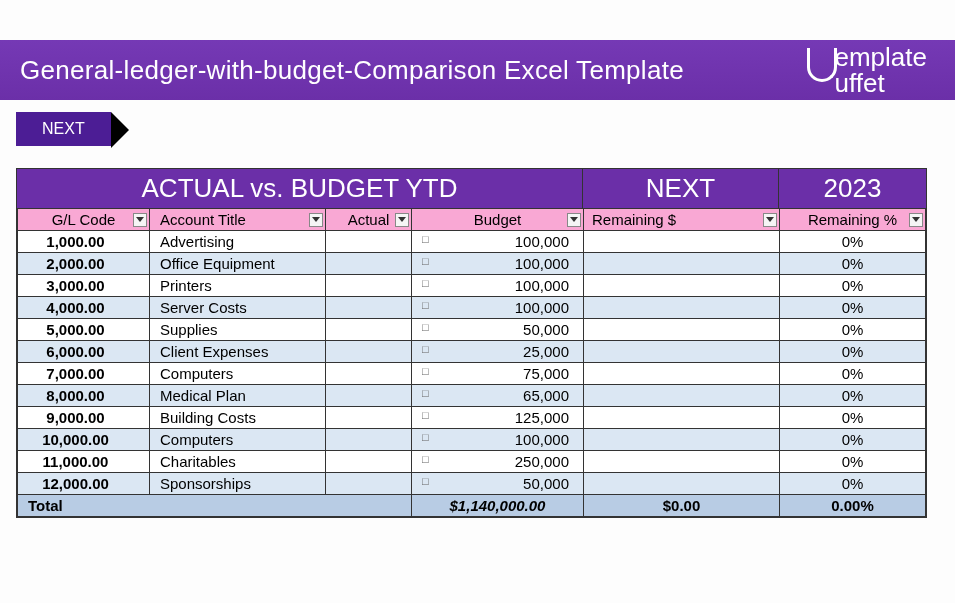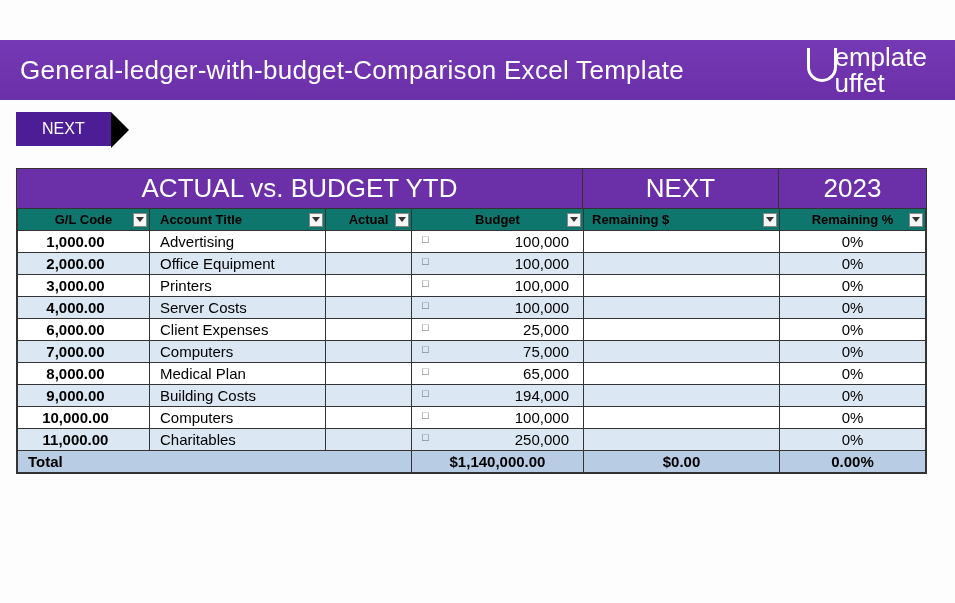--- a/index.html
+++ b/index.html
@@ -85,23 +85,23 @@
     border-collapse: collapse;
     font-size: 15px;
   }
   th, td {
     border: 1px solid #333;
     padding: 2px 6px;
     height: 22px;
     vertical-align: middle;
   }
   th {
-    background: #0f766e;
-    font-weight: 700;
-    font-size: 13px;
+    background: #f9a8d4;
+    font-weight: 400;
+    font-size: 15px;
     position: relative;
   }
   th .filter-icon {
     position: absolute;
     right: 2px;
     top: 50%;
     transform: translateY(-50%);
     width: 14px;
     height: 14px;
     border: 1px solid #888;
@@ -135,21 +135,21 @@
     font-size: 11px;
     color: #666;
   }
   td.remd { text-align: center; }
   td.remp { text-align: center; }
   .total-row td {
     background: #b8cce4 !important;
     font-weight: 700;
   }
   .total-row .tot-label { text-align: left; padding-left: 10px; }
-  .total-row .tot-budget { text-align: center; }
+  .total-row .tot-budget { text-align: center; font-style: italic; }
   .total-row .tot-remd { text-align: center; }
   .total-row .tot-remp { text-align: center; }
 </style>
 </head>
 <body>
 
 
 
 <div class="header-bar">
   <div class="header-title">General-ledger-with-budget-Comparison Excel Template</div>
@@ -236,20 +236,28 @@
         </tr>
         <tr>
           <td class="gl">4,000.00</td>
           <td class="acct">Server Costs</td>
           <td class="actual"></td>
           <td class="budget"><span class="cur-sym">□</span><span>100,000</span></td>
           <td class="remd"></td>
           <td class="remp">0%</td>
         </tr>
         <tr>
+          <td class="gl">5,000.00</td>
+          <td class="acct">Supplies</td>
+          <td class="actual"></td>
+          <td class="budget"><span class="cur-sym">□</span><span>50,000</span></td>
+          <td class="remd"></td>
+          <td class="remp">0%</td>
+        </tr>
+        <tr>
           <td class="gl">6,000.00</td>
           <td class="acct">Client Expenses</td>
           <td class="actual"></td>
           <td class="budget"><span class="cur-sym">□</span><span>25,000</span></td>
           <td class="remd"></td>
           <td class="remp">0%</td>
         </tr>
         <tr>
           <td class="gl">7,000.00</td>
           <td class="acct">Computers</td>
@@ -263,37 +271,45 @@
           <td class="acct">Medical Plan</td>
           <td class="actual"></td>
           <td class="budget"><span class="cur-sym">□</span><span>65,000</span></td>
           <td class="remd"></td>
           <td class="remp">0%</td>
         </tr>
         <tr>
           <td class="gl">9,000.00</td>
           <td class="acct">Building Costs</td>
           <td class="actual"></td>
-          <td class="budget"><span class="cur-sym">□</span><span>194,000</span></td>
+          <td class="budget"><span class="cur-sym">□</span><span>125,000</span></td>
           <td class="remd"></td>
           <td class="remp">0%</td>
         </tr>
         <tr>
           <td class="gl">10,000.00</td>
           <td class="acct">Computers</td>
           <td class="actual"></td>
           <td class="budget"><span class="cur-sym">□</span><span>100,000</span></td>
           <td class="remd"></td>
           <td class="remp">0%</td>
         </tr>
         <tr>
           <td class="gl">11,000.00</td>
           <td class="acct">Charitables</td>
           <td class="actual"></td>
           <td class="budget"><span class="cur-sym">□</span><span>250,000</span></td>
+          <td class="remd"></td>
+          <td class="remp">0%</td>
+        </tr>
+        <tr>
+          <td class="gl">12,000.00</td>
+          <td class="acct">Sponsorships</td>
+          <td class="actual"></td>
+          <td class="budget"><span class="cur-sym">□</span><span>50,000</span></td>
           <td class="remd"></td>
           <td class="remp">0%</td>
         </tr>
       </tbody>
     <tfoot>
       <tr class="total-row">
         <td class="tot-label" colspan="3">Total</td>
         <td class="tot-budget">$1,140,000.00</td>
         <td class="tot-remd">$0.00</td>
         <td class="tot-remp">0.00%</td>

